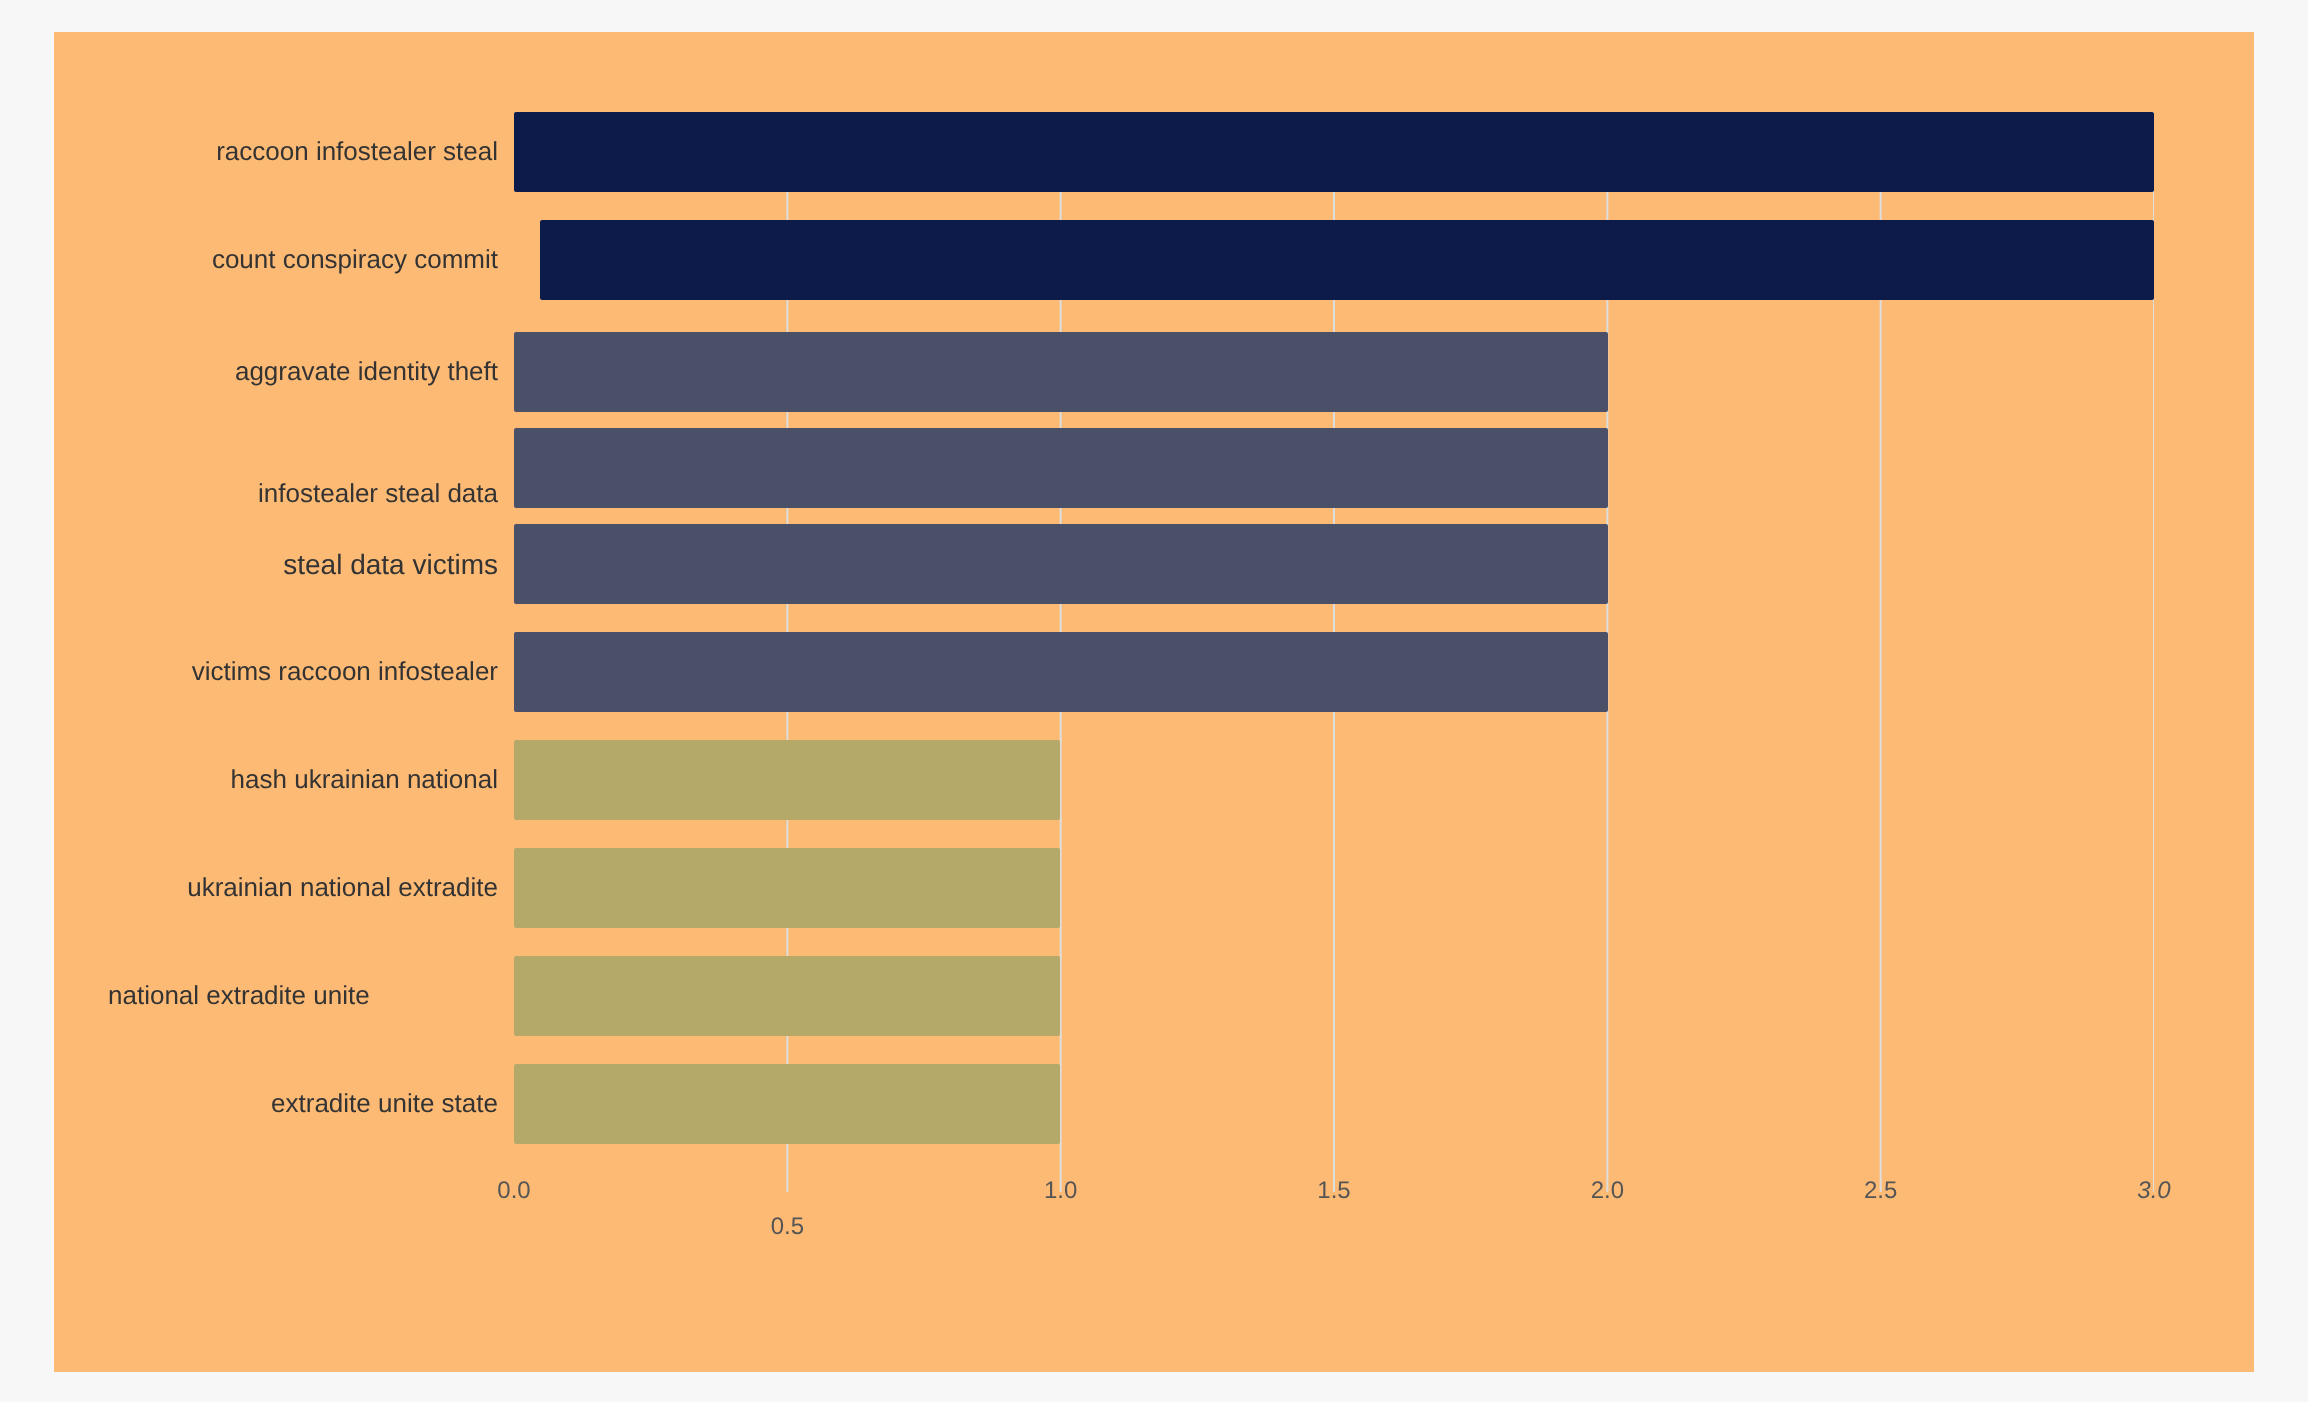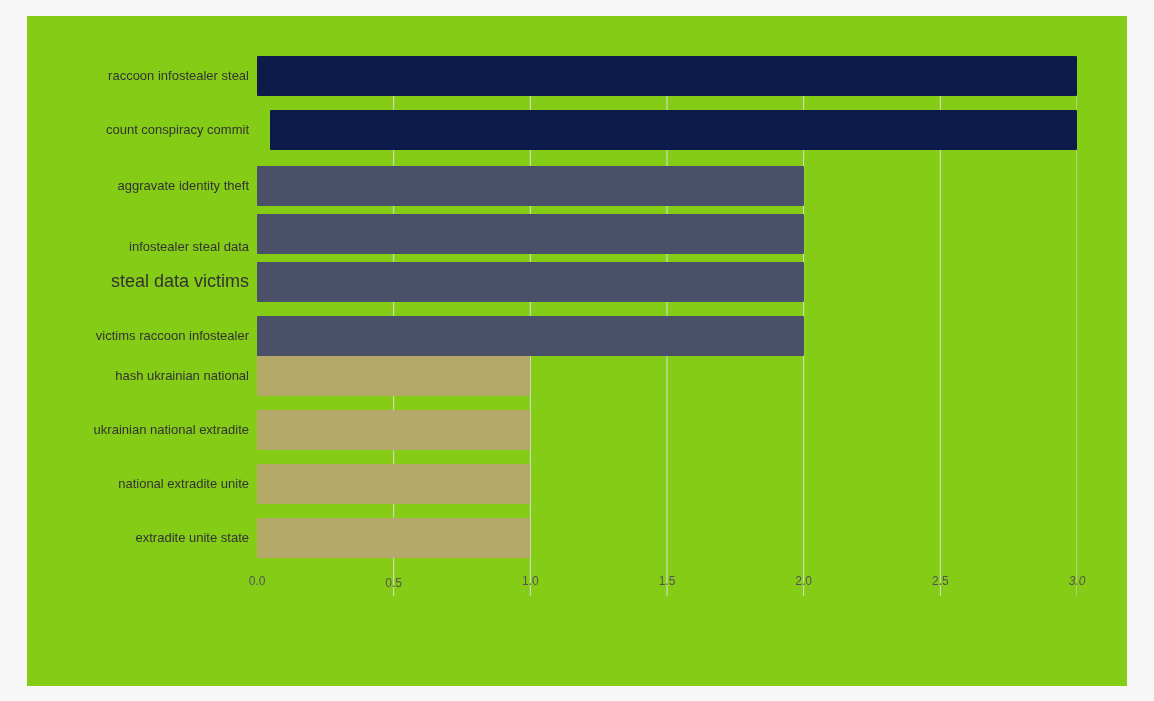--- a/index.html
+++ b/index.html
@@ -6,21 +6,21 @@
     body {
       background: #f7f7f7;
       font-family: Arial, sans-serif;
       width: 1154px;
       height: 701px;
       display: flex;
       align-items: center;
       justify-content: center;
     }
     .chart-container {
-      background: #84cc16;
+      background: #fdba74;
       width: 1100px;
       height: 670px;
       padding: 20px 30px 60px 30px;
       position: relative;
     }
     .chart-title {
       text-align: center;
       font-size: 20px;
       font-weight: bold;
       margin-bottom: 20px;
@@ -62,50 +62,50 @@
         </div>
         <div style="display: flex; align-items: center; height: 44px; margin-bottom: 14px; position: relative;">
           <div style="position: absolute; right: calc(100% + 8px); width: 195px; text-align: right; font-size: 13px; color: rgb(51, 51, 51); white-space: nowrap;">aggravate identity theft</div>
           <div style="width: 66.6667%; height: 40px; background: rgb(74, 80, 104); border-radius: 1px;"></div>
         </div>
         <div style="display: flex; align-items: flex-end; height: 32px; margin-bottom: 8px; position: relative;">
           <div style="position: absolute; right: calc(100% + 8px); width: 195px; text-align: right; font-size: 13px; color: rgb(51, 51, 51); white-space: nowrap;">infostealer steal data</div>
           <div style="width: 66.6667%; height: 40px; background: rgb(74, 80, 104); border-radius: 1px;"></div>
         </div>
         <div style="display: flex; align-items: center; height: 40px; margin-bottom: 14px; position: relative;">
-          <div style="position: absolute; right: calc(100% + 8px); width: 195px; text-align: right; font-size: 18px; color: rgb(51, 51, 51); white-space: nowrap;">steal data victims</div>
+          <div style="position: absolute; right: calc(100% + 8px); width: 195px; text-align: right; font-size: 14px; color: rgb(51, 51, 51); white-space: nowrap;">steal data victims</div>
           <div style="width: 66.6667%; height: 40px; background: rgb(74, 80, 104); border-radius: 1px;"></div>
         </div>
-        <div style="display: flex; align-items: center; height: 40px; position: relative;">
+        <div style="display: flex; align-items: center; height: 40px; margin-bottom: 14px; position: relative;">
           <div style="position: absolute; right: calc(100% + 8px); width: 195px; text-align: right; font-size: 13px; color: rgb(51, 51, 51); white-space: nowrap;">victims raccoon infostealer</div>
           <div style="width: 66.6667%; height: 40px; background: rgb(74, 80, 104); border-radius: 1px;"></div>
         </div>
         <div style="display: flex; align-items: center; height: 40px; margin-bottom: 14px; position: relative;">
           <div style="position: absolute; right: calc(100% + 8px); width: 195px; text-align: right; font-size: 13px; color: rgb(51, 51, 51); white-space: nowrap;">hash ukrainian national</div>
           <div style="width: 33.3333%; height: 40px; background: rgb(181, 169, 106); border-radius: 1px;"></div>
         </div>
         <div style="display: flex; align-items: center; height: 40px; margin-bottom: 14px; position: relative;">
           <div style="position: absolute; right: calc(100% + 8px); width: 195px; text-align: right; font-size: 13px; color: rgb(51, 51, 51); white-space: nowrap;">ukrainian national extradite</div>
           <div style="width: 33.3333%; height: 40px; background: rgb(181, 169, 106); border-radius: 1px;"></div>
         </div>
         <div style="display: flex; align-items: center; height: 40px; margin-bottom: 14px; position: relative;">
-          <div style="position: absolute; right: calc(100% + 8px); width: 195px; text-align: right; font-size: 13px; color: rgb(51, 51, 51); white-space: nowrap;">national extradite unite</div>
+          <div style="position: absolute; right: calc(100% + 8px); width: 195px; text-align: left; font-size: 13px; color: rgb(51, 51, 51); white-space: nowrap;">national extradite unite</div>
           <div style="width: 33.3333%; height: 40px; background: rgb(181, 169, 106); border-radius: 1px;"></div>
         </div>
         <div style="display: flex; align-items: center; height: 40px; margin-bottom: 14px; position: relative;">
           <div style="position: absolute; right: calc(100% + 8px); width: 195px; text-align: right; font-size: 13px; color: rgb(51, 51, 51); white-space: nowrap;">extradite unite state</div>
           <div style="width: 33.3333%; height: 40px; background: rgb(181, 169, 106); border-radius: 1px;"></div>
         </div>
       </div>
   </div>
 
   <div style="position:relative; margin-left:200px; margin-right:20px; height:20px; margin-top:2px;">
     <div id="x-ticks-container" style="position:relative; height:20px;">
         <span style="position: absolute; left: 0%; transform: translateX(-50%); font-size: 12px; color: rgb(85, 85, 85); top: 2px;">0.0</span>
-        <span style="position: absolute; left: 16.6667%; transform: translateX(-50%); font-size: 12px; color: rgb(85, 85, 85); top: 4px;">0.5</span>
+        <span style="position: absolute; left: 16.6667%; transform: translateX(-50%); font-size: 12px; color: rgb(85, 85, 85); top: 20px;">0.5</span>
         <span style="position: absolute; left: 33.3333%; transform: translateX(-50%); font-size: 12px; color: rgb(85, 85, 85); top: 2px;">1.0</span>
         <span style="position: absolute; left: 50%; transform: translateX(-50%); font-size: 12px; color: rgb(85, 85, 85); top: 2px;">1.5</span>
         <span style="position: absolute; left: 66.6667%; transform: translateX(-50%); font-size: 12px; color: rgb(85, 85, 85); top: 2px;">2.0</span>
         <span style="position: absolute; left: 83.3333%; transform: translateX(-50%); font-size: 12px; color: rgb(85, 85, 85); top: 2px;">2.5</span>
         <span style="position: absolute; left: 100%; transform: translateX(-50%); font-size: 12px; color: rgb(85, 85, 85); top: 2px; font-style: italic;">3.0</span>
       </div>
   </div>
 
   <div class="x-label"></div>
 </div>

